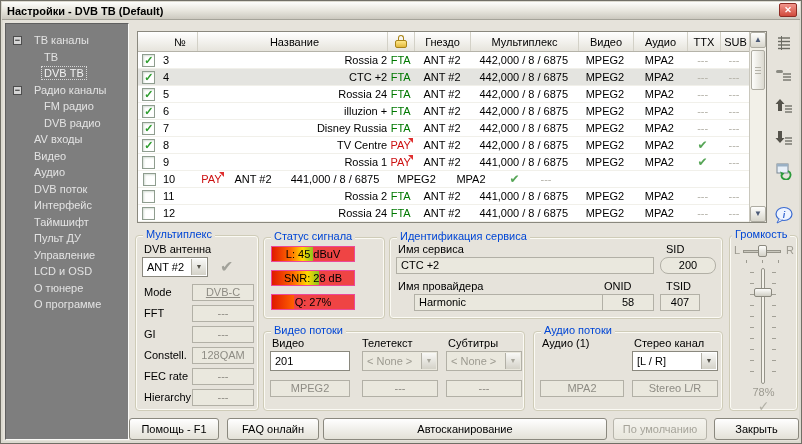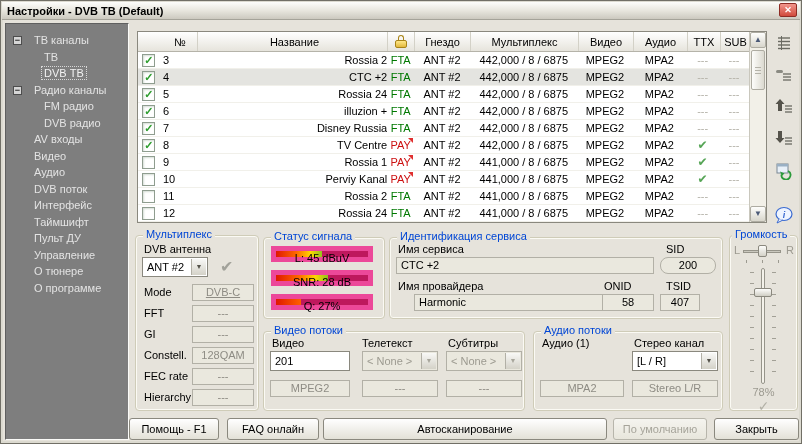--- a/index.html
+++ b/index.html
@@ -51,21 +51,21 @@
   .gval{position:absolute;height:17px;line-height:15px;background:#eae8de;border:1px solid #b2b0a6;color:#8e8c84;text-align:center;overflow:hidden;}
   .gval.dark{color:#000;text-align:left;padding-left:4px;}
   .gval.num{color:#000;}
   .combo{position:absolute;height:20px;background:#fff;border:1px solid #8a887e;line-height:18px;padding-left:4px;color:#000;}
   .combo .arrowbtn{position:absolute;right:1px;top:1px;bottom:1px;width:15px;background:linear-gradient(#f8f8f6,#d4d2c8);border-left:1px solid #b2b0a6;color:#55534b;font-size:7px;text-align:center;line-height:16px;}
   .combo.disabled{background:#eae8de;color:#9c9a90;border-color:#b2b0a6;}
   .combo.disabled .arrowbtn{color:#a8a69c;}
   .input{position:absolute;height:20px;background:#fff;border:1px solid #8a887e;line-height:18px;padding-left:4px;color:#000;}
   .bigcheck{position:absolute;color:#a2a29a;font-size:16px;}
   
-  .sigbar{position:absolute;left:7px;width:102px;height:16px;border:5px solid #ec4899;background:#be185d;}
+  .sigbar{position:absolute;left:7px;width:84px;height:16px;border:1px solid #ec4899;background:#ef4444;}
   .sigfill{position:absolute;left:0;top:0;bottom:0;}
   .grad1{background:linear-gradient(90deg,#e01800 0%,#ff6a00 45%,#ffd800 75%,#8ec41e 100%);}
   .grad2{background:linear-gradient(90deg,#e01800 0%,#ff6000 100%);}
   .siglab{position:absolute;left:0;right:0;top:1px;text-align:center;color:#000;}
   
   .balance-track{position:absolute;left:13px;top:14px;width:38px;height:3px;background:#cac8be;border:1px solid #96948a;}
   .balance-thumb{position:absolute;left:28px;top:9px;width:9px;height:12px;background:linear-gradient(#fdfdfb,#d4d2c8);border:1px solid #8a887e;border-radius:2px;}
   .btick{position:absolute;top:24px;width:1px;height:3px;background:#9c9a90;}
   .vtrack{position:absolute;left:31px;top:32px;width:4px;height:116px;background:#f4f2ea;border:1px solid #96948a;border-radius:2px;}
   .vticks{position:absolute;top:36px;width:4px;height:108px;background:repeating-linear-gradient(180deg,#a2a096 0 1px,transparent 1px 11px);}
@@ -123,20 +123,23 @@
         <span class="tlabel" style="left: 26px;">Интерфейс</span>
       </div>
       <div class="tree-item">
         <span class="tlabel" style="left: 26px;">Таймшифт</span>
       </div>
       <div class="tree-item">
         <span class="tlabel" style="left: 26px;">Пульт ДУ</span>
       </div>
       <div class="tree-item">
         <span class="tlabel" style="left: 26px;">Управление</span>
+      </div>
+      <div class="tree-item">
+        <span class="tlabel" style="left: 26px;">LCD и OSD</span>
       </div>
       <div class="tree-item">
         <span class="tlabel" style="left: 26px;">О тюнере</span>
       </div>
       <div class="tree-item">
         <span class="tlabel" style="left: 26px;">О программе</span>
       </div>
     </div>
 
   <div class="table">
@@ -238,21 +241,20 @@
           <div class="td c4">ANT #2</div>
           <div class="td c5">441,000 / 8 / 6875</div>
           <div class="td c6">MPEG2</div>
           <div class="td c7">MPA2</div>
           <div class="td c8 chk">✔</div>
           <div class="td c9 dash">---</div>
         </div>
         <div class="tr">
           <div class="td c0"><span class="cb"></span></div>
           <div class="td c1">10</div>
-          <div class="td c2">Perviy Kanal</div>
           <div class="td c3 pay">PAY<span class="mark"></span></div>
           <div class="td c4">ANT #2</div>
           <div class="td c5">441,000 / 8 / 6875</div>
           <div class="td c6">MPEG2</div>
           <div class="td c7">MPA2</div>
           <div class="td c8 chk">✔</div>
           <div class="td c9 dash">---</div>
         </div>
         <div class="tr">
           <div class="td c0"><span class="cb"></span></div>

